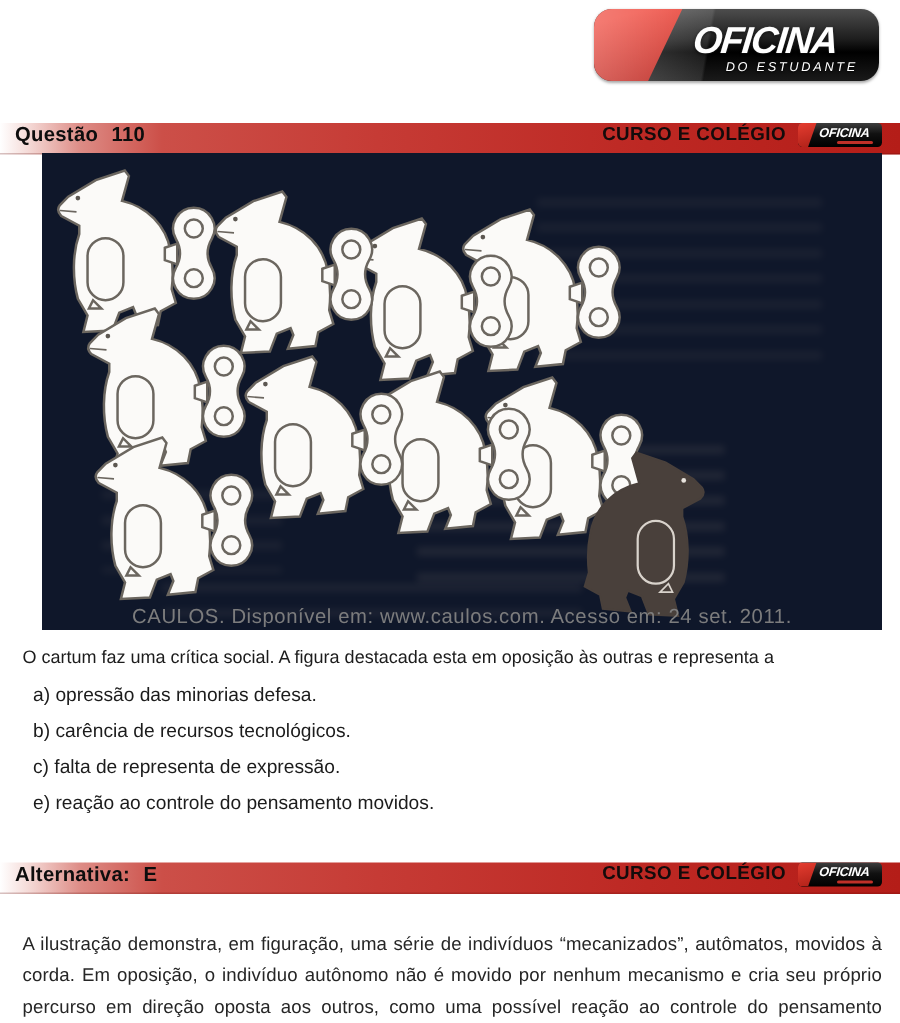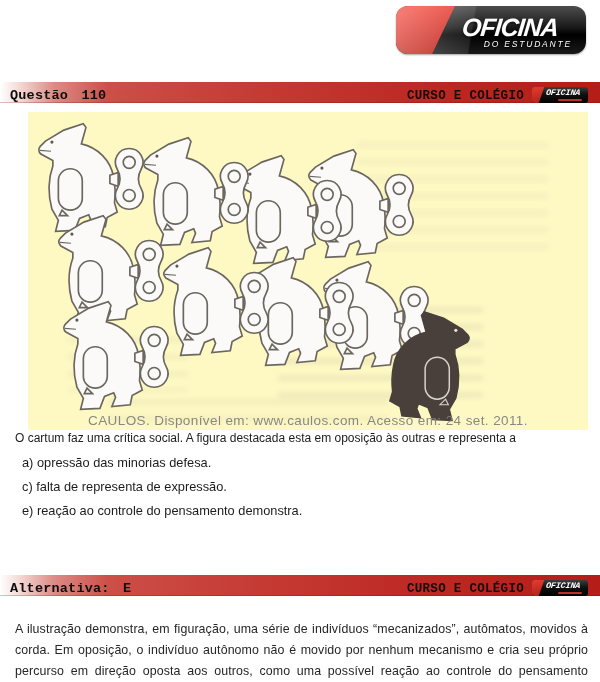--- a/index.html
+++ b/index.html
@@ -32,23 +32,22 @@
   }
   .logo-sub{
     position:absolute;right:14px;bottom:5px;color:#fff;
     font-size:8.5px;font-style:italic;font-weight:400;letter-spacing:1.8px;
     text-shadow:0 1px 1px rgba(0,0,0,.8);
   }
   
   .bar{
     position:absolute;left:0;width:600px;height:21px;
     background:linear-gradient(90deg,#ffffff 0%,#f5dcd9 3%,#dd8b85 9%,#cc4f48 18%,#c63b35 42%,#bd2823 72%,#b41d18 100%);
-    display:flex;align-items:flex-end;
+    display:flex;align-items:flex-start;
     box-shadow:inset 0 -1px 0 rgba(100,10,8,.25);
-    font-family:Liberation Mono, monospace;
   }
   .bar-question{top:82px;}
   .bar-answer{top:575px;}
   .bar-left{
     font-size:13.5px;font-weight:bold;color:#0d0d0d;margin-left:10px;
     word-spacing:5px;letter-spacing:.2px;
   }
   .bar-right{
     margin-left:auto;font-size:12.5px;font-weight:600;color:#140b0b;
     letter-spacing:.3px;margin-right:8px;
@@ -68,22 +67,22 @@
     position:absolute;left:8px;top:1px;width:46px;text-align:center;
     color:#fff;font-size:8.5px;font-weight:800;font-style:italic;
     letter-spacing:-.2px;transform:skewX(-6deg);
   }
   .minilogo-sub{
     position:absolute;right:6px;bottom:2px;width:24px;height:2px;
     background:#c03028;border-radius:1px;
   }
   
   .scan{
-    position:absolute;left:28px;top:112px;width:560px;height:318px;
-    background:#fef9c3;
+    position:absolute;left:28px;top:102px;width:560px;height:318px;
+    background:#0f172a;
   }
   .scan svg{position:absolute;left:0;top:0;z-index:2;}
   .ghost{
     position:absolute;z-index:1;filter:blur(2.5px);
     background:repeating-linear-gradient(180deg,rgba(150,138,128,.30) 0 6px,rgba(0,0,0,0) 6px 17px);
   }
   .g1{left:330px;top:30px;width:190px;height:110px;opacity:.28;}
   .g2{left:250px;top:195px;width:205px;height:95px;opacity:.45;}
   .g3{left:40px;top:225px;width:120px;height:55px;opacity:.30;}
   .g4{left:80px;top:287px;width:280px;height:22px;opacity:.35;}
@@ -173,22 +172,23 @@
     <use href="#wkd" transform="translate(452,196) scale(-0.93,0.93)"></use>
   </svg>
 
   <div class="caption">CAULOS. Disponível em: www.caulos.com. Acesso em: 24 set. 2011.</div>
 </div>
 
 <div class="stem">O cartum faz uma crítica social. A figura destacada esta em oposição às outras e representa a</div>
 
 <div class="options">
   <div class="option">a) opressão das minorias defesa.</div>
+  <div class="option">b) carência de recursos tecnológicos.</div>
   <div class="option">c) falta de representa de expressão.</div>
-  <div class="option">e) reação ao controle do pensamento demonstra.</div>
+  <div class="option">e) reação ao controle do pensamento movidos.</div>
 </div>
 
 <div class="bar bar-answer">
   <span class="bar-left">Alternativa: E</span>
   <span class="bar-right">CURSO E COLÉGIO</span>
   <span class="minilogo">
     <span class="minilogo-red"></span>
     <span class="minilogo-text">OFICINA</span>
     <span class="minilogo-sub"></span>
   </span>

